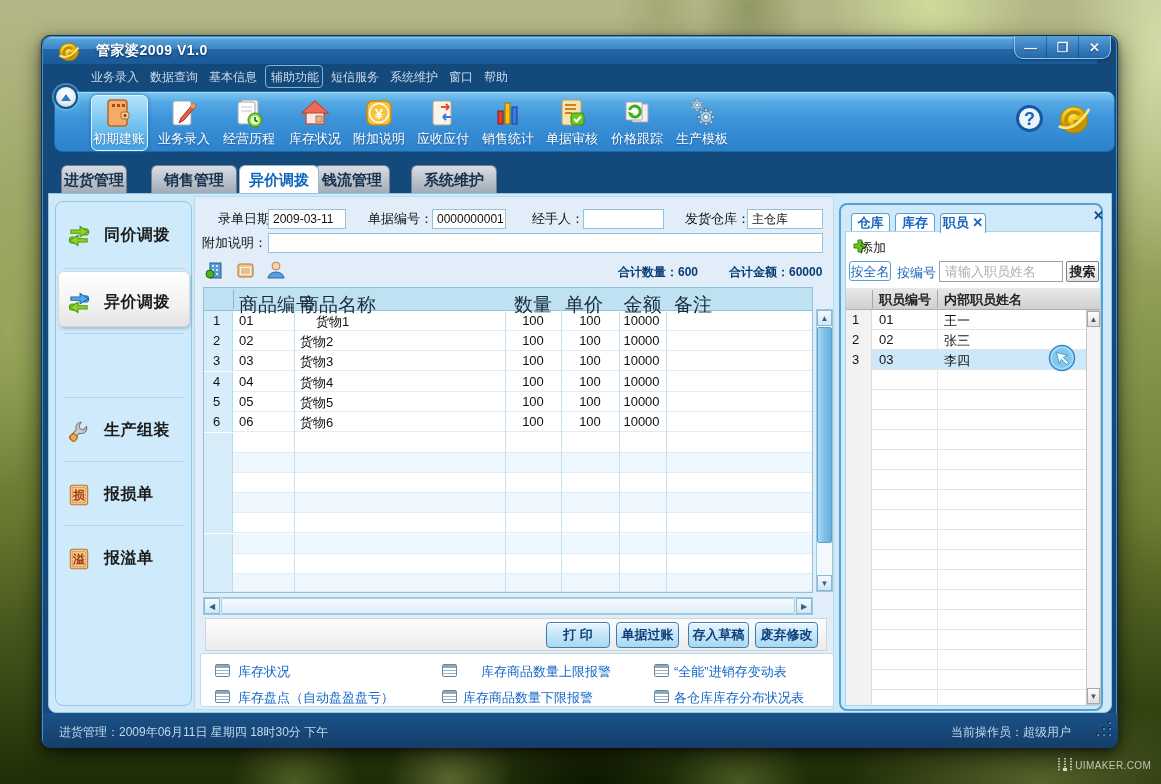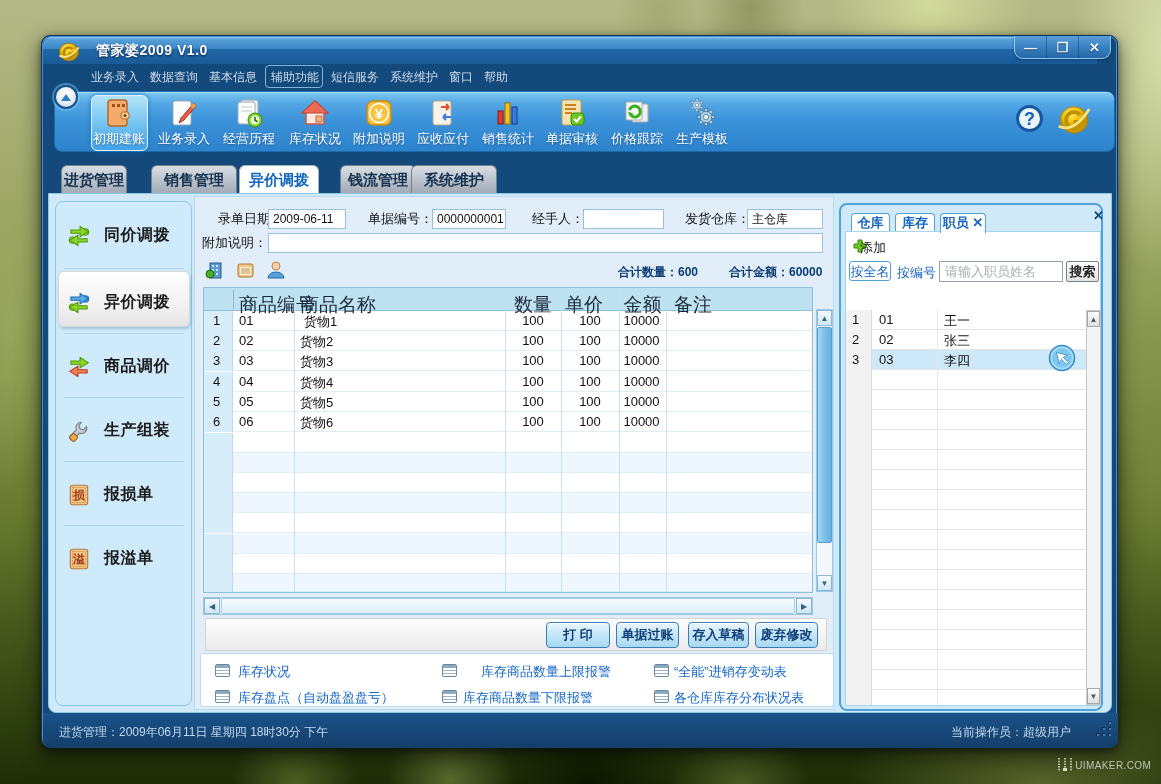--- a/index.html
+++ b/index.html
@@ -288,21 +288,21 @@
           </svg>
           <span class="lb">生产模板</span>
         </div>
     </div>
     <div id="collapse"></div>
   </div>
   <div id="tabrow">
     <div class="tab" style="left:18px;width:66px">进货管理</div>
     <div class="tab" style="left:108px;width:86px">销售管理</div>
     <div class="tab act" style="left:196px;width:80px">异价调拨</div>
-    <div class="tab" style="left:297px;width:76px">钱流管理</div>
+    <div class="tab" style="left:271px;width:76px">钱流管理</div>
     <div class="tab" style="left:368px;width:86px">系统维护</div>
   </div>
   <div id="content">
     <div id="sidebar">
       <div id="sideact"></div>
       <div class="sidesep" style="top:66px"></div>
       <div class="sidesep" style="top:131px"></div>
       <div class="sidesep" style="top:195px"></div>
       <div class="sidesep" style="top:259px"></div>
       <div class="sidesep" style="top:323px"></div>
@@ -317,27 +317,20 @@
       </div>
       <div class="sideitem" style="top:69px">
         <svg class="sic" viewBox="0 0 24 24">
             <circle cx="6" cy="15.8" r="2.9" fill="#a8e040" stroke="#4e9a0a"></circle>
             <circle cx="18" cy="8.2" r="2.9" fill="#52aae6" stroke="#1f6cb0"></circle>
             <polygon points="4.5,6.5 13,6.5 13,3.2 20.5,8 13,12.8 13,9.5 4.5,9.5" fill="#54abe8" stroke="#1f6cb0"></polygon>
             <polygon points="19.5,14.5 11,14.5 11,11.2 3.5,16 11,20.8 11,17.5 19.5,17.5" fill="#8cd428" stroke="#4e9a0a"></polygon>
           </svg>
         <span class="slb">异价调拨</span>
       </div>
-      <div class="sideitem" style="top:133px">
-        <svg class="sic" viewBox="0 0 24 24">
-            <polygon points="4.5,6.5 13,6.5 13,3.2 20.5,8 13,12.8 13,9.5 4.5,9.5" fill="#8cd428" stroke="#4e9a0a"></polygon>
-            <polygon points="19.5,14.5 11,14.5 11,11.2 3.5,16 11,20.8 11,17.5 19.5,17.5" fill="#f08058" stroke="#c03818"></polygon>
-          </svg>
-        <span class="slb">商品调价</span>
-      </div>
       <div class="sideitem" style="top:197px">
         <svg class="sic" viewBox="0 0 24 24">
             <path d="M14 4 a5 5 0 0 0 -4.5 7 L4 16.5 a2 2 0 0 0 3 3 L12.5 14 a5 5 0 0 0 6.5 -6 l-3 3 -3-1 -1-3 Z" fill="#c8ccd0" stroke="#787c80"></path>
             <rect x="4" y="15" width="6" height="6" rx="2" fill="#f0a850" stroke="#a06818" transform="rotate(45 7 18)"></rect>
           </svg>
         <span class="slb">生产组装</span>
       </div>
       <div class="sideitem" style="top:261px">
         <svg class="sic" viewBox="0 0 24 24">
             <rect x="4" y="3" width="16" height="18" rx="2" fill="#f5c888" stroke="#b87838"></rect>
@@ -350,21 +343,21 @@
         <svg class="sic" viewBox="0 0 24 24">
             <rect x="4" y="3" width="16" height="18" rx="2" fill="#f5c888" stroke="#b87838"></rect>
             <rect x="6" y="5" width="12" height="14" fill="none" stroke="#d89858" stroke-dasharray="2 1"></rect>
             <text x="12" y="16" font-size="11" font-weight="bold" fill="#a03818" text-anchor="middle">溢</text>
           </svg>
         <span class="slb">报溢单</span>
       </div>
     </div>
     <div id="main">
       <span class="flabel" style="left:23px;top:13px">录单日期：</span>
-      <span class="finput" style="left:73px;top:12px;width:78px">2009-06-11</span>
+      <span class="finput" style="left:73px;top:12px;width:78px">2009-03-11</span>
       <span class="flabel" style="left:173px;top:13px">单据编号：</span>
       <span class="finput" style="left:237px;top:12px;width:74px">0000000001</span>
       <span class="flabel" style="left:337px;top:13px">经手人：</span>
       <span class="finput" style="left:388px;top:12px;width:81px"></span>
       <span class="flabel" style="left:490px;top:13px">发货仓库：</span>
       <span class="finput" style="left:552px;top:12px;width:76px">主仓库</span>
       <span class="flabel" style="left:7px;top:37px">附加说明：</span>
       <span class="finput" style="left:73px;top:36px;width:555px"></span>
       <svg style="position:absolute;left:10px;top:64px" width="19" height="19" viewBox="0 0 19 19">
           <rect x="5" y="2" width="11" height="15" fill="#5a9ad4" stroke="#2a5a94"></rect>
@@ -406,21 +399,21 @@
             <div class="gcolh" style="left:301px"></div>
             <div class="gcolh" style="left:357px"></div>
             <div class="gcolh" style="left:415px"></div>
             <div class="gcolh" style="left:462px"></div>
         </div>
         <div class="grow" style="top:23px">
             <div class="gnum">
               <span style="left:9px;position:absolute;top:2px">1</span>
             </div>
             <span style="left:35px">01</span>
-            <span style="left:100px">货物1</span>
+            <span style="left:112px">货物1</span>
             <span style="left:301px;width:56px;text-align:center">100</span>
             <span style="left:357px;width:58px;text-align:center">100</span>
             <span style="left:413px;width:49px;text-align:center">10000</span>
           </div>
         <div class="grow" style="top:43px">
             <div class="gnum">
               <span style="left:9px;position:absolute;top:2px">2</span>
             </div>
             <span style="left:35px">02</span>
             <span style="left:96px">货物2</span>
@@ -535,20 +528,26 @@
       <div class="rtab act" style="left:99px;width:46px;background:#fff;height:20px;z-index:2">职员 <span style="color:#1565c0">✕</span></div>
       <div id="rwhite">
         <svg style="position:absolute;left:7px;top:7px" width="14" height="14" viewBox="0 0 14 14">
             <path d="M5 1 h4 v4 h4 v4 h-4 v4 h-4 v-4 h-4 v-4 h4 Z" fill="#6cc81e" stroke="#3a8a08"></path>
           </svg>
         <span class="rhl" style="left:14px;top:7px;color:#222">添加</span>
         <div style="position:absolute;left:3px;top:29px;width:42px;height:20px;border:1px solid #51a2d8;border-radius:3px;color:#1565c0;font-size:13px;text-align:center;line-height:19px">按全名</div>
         <span class="rhl" style="left:51px;top:32px;color:#1565c0">按编号</span>
         <span style="position:absolute;left:93px;top:29px;width:124px;height:21px;border:1px solid #9aa2a8;background:#fff;color:#a8aeb4;font-size:13px;line-height:20px;padding-left:5px">请输入职员姓名</span>
         <div style="position:absolute;left:220px;top:29px;width:33px;height:21px;border:1px solid #788088;border-radius:2px;background:linear-gradient(180deg,#fdfdfd,#e2e2e2);color:#222;font-size:13px;font-weight:bold;text-align:center;line-height:20px">搜索</div>
+        <div id="rgridhead">
+            <span style="position:absolute;left:33px;top:3px">职员编号</span>
+            <span style="position:absolute;left:98px;top:3px">内部职员姓名</span>
+          <div style="position:absolute;left:26px;top:2px;width:1px;height:18px;background:#a8a8a8"></div>
+          <div style="position:absolute;left:91px;top:2px;width:1px;height:18px;background:#a8a8a8"></div>
+        </div>
         <div class="rrow" style="top:78px">
             <div class="rnumc"></div>
             <span style="position:absolute;left:6px;top:2px">1</span>
             <span style="position:absolute;left:33px;top:2px">01</span>
             <span style="position:absolute;left:98px;top:2px">王一</span>
           </div>
         <div class="rrow" style="top:98px">
             <div class="rnumc"></div>
             <span style="position:absolute;left:6px;top:2px">2</span>
             <span style="position:absolute;left:33px;top:2px">02</span>

